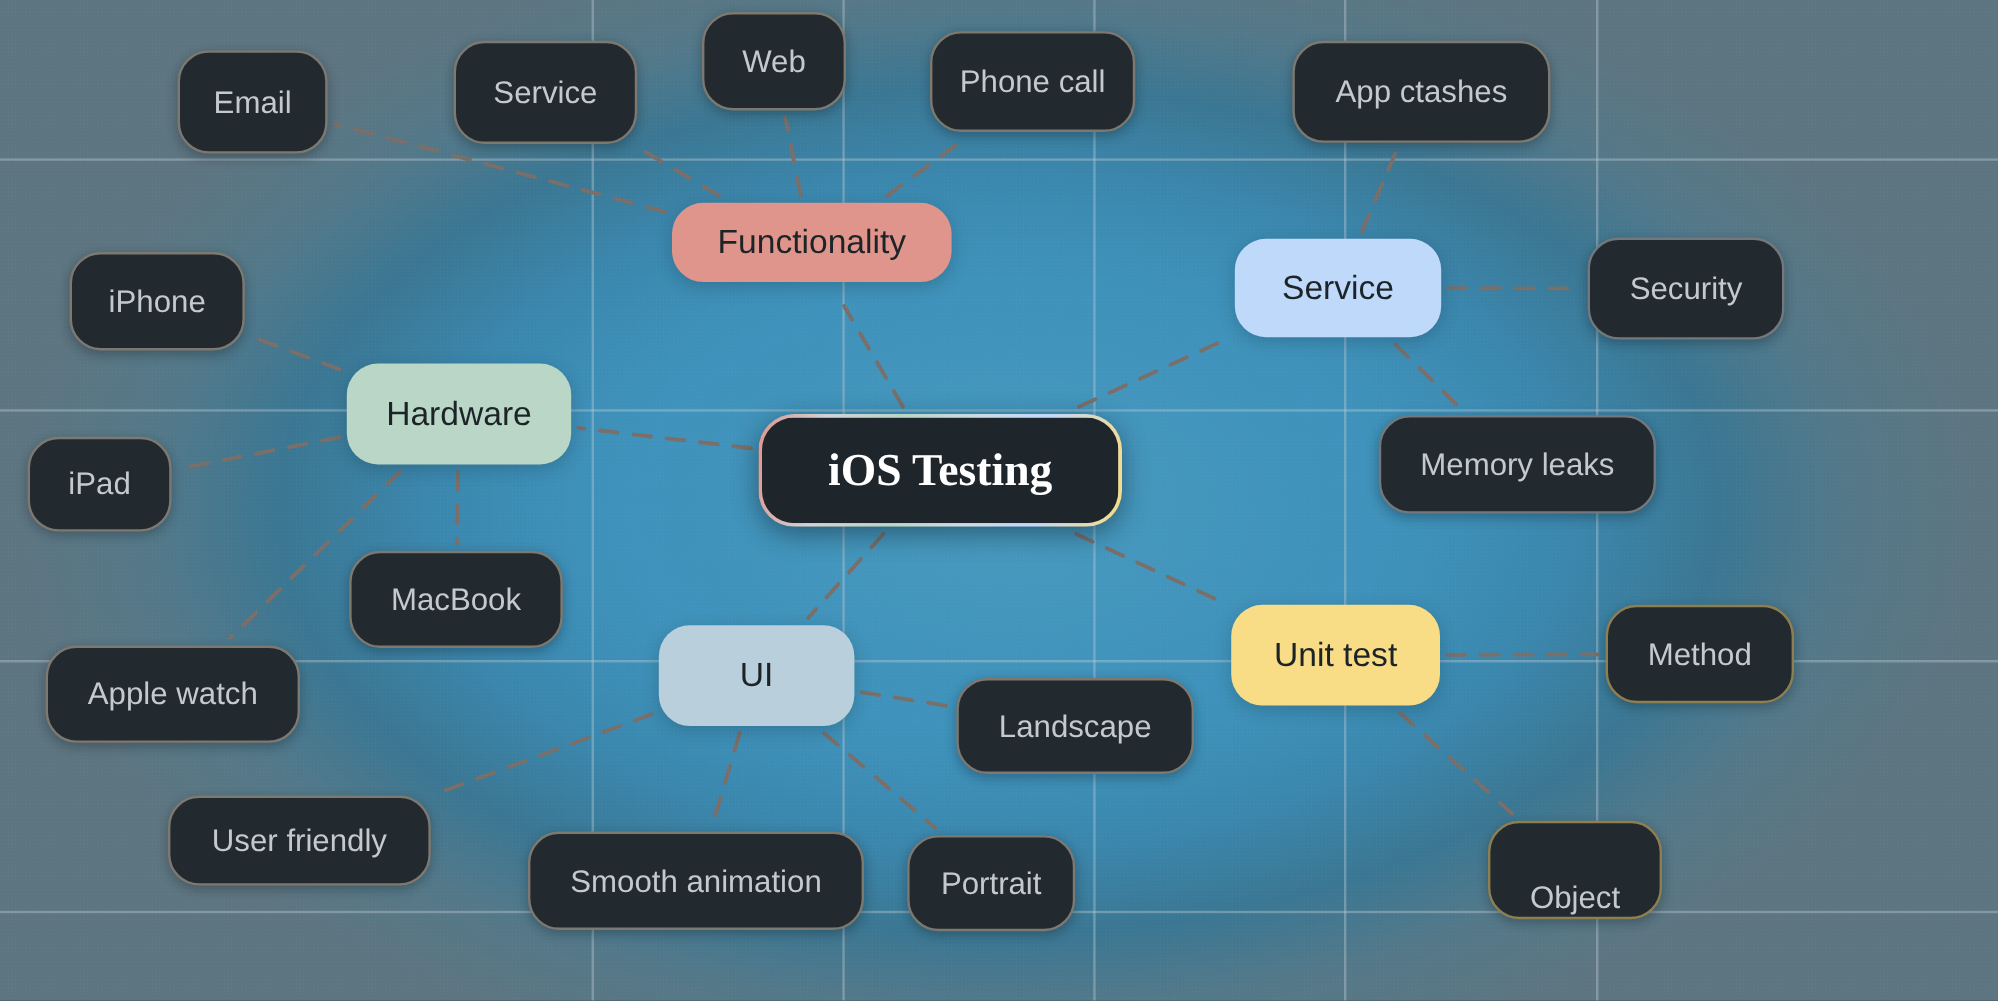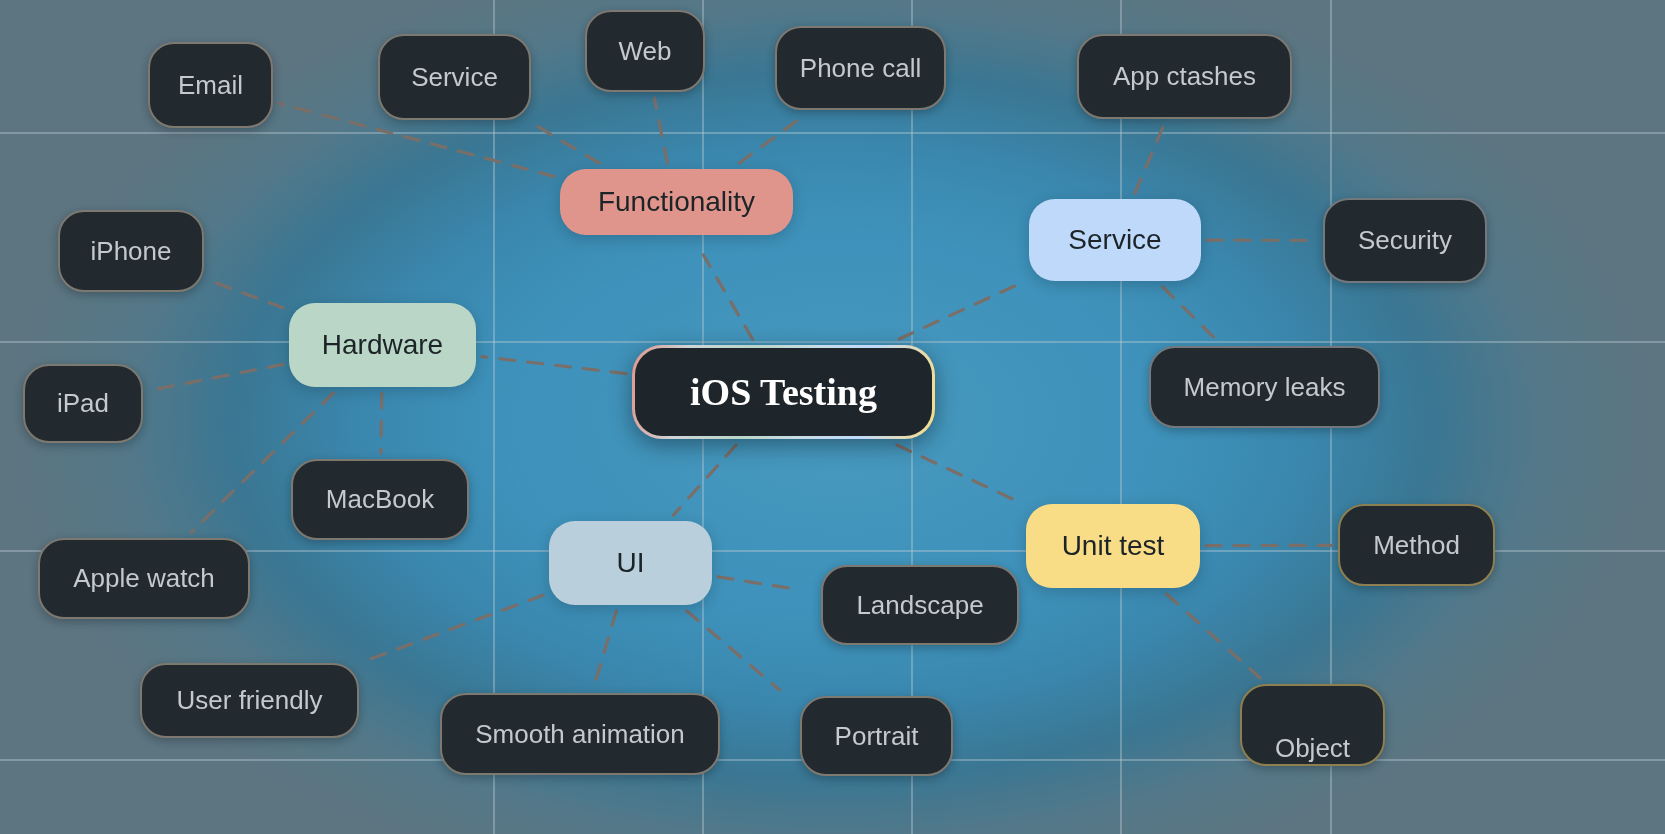--- a/index.html
+++ b/index.html
@@ -226,24 +226,24 @@
       </div>
       <div class="node node-leaf" style="left: 38px; top: 538px; width: 212px; height: 81px; border-color: rgb(125, 120, 112);">
         <span>Apple watch</span>
       </div>
       <div class="node node-leaf" style="left: 140px; top: 663px; width: 219px; height: 75px; border-color: rgb(125, 120, 112);">
         <span>User friendly</span>
       </div>
       <div class="node node-leaf" style="left: 440px; top: 693px; width: 280px; height: 82px; border-color: rgb(125, 120, 112);">
         <span>Smooth animation</span>
       </div>
-      <div class="node node-leaf" style="left: 800px; top: 696px; width: 153px; height: 80px; border-color: rgb(125, 120, 112);">
+      <div class="node node-leaf" style="left: 756px; top: 696px; width: 140px; height: 80px; border-color: rgb(125, 120, 112);">
         <span>Portrait</span>
       </div>
-      <div class="node node-leaf" style="left: 797px; top: 565px; width: 198px; height: 80px; border-color: rgb(125, 120, 112); margin-left: 24px;">
+      <div class="node node-leaf" style="left: 797px; top: 565px; width: 198px; height: 80px; border-color: rgb(125, 120, 112);">
         <span>Landscape</span>
       </div>
       <div class="node node-leaf" style="left: 1338px; top: 504px; width: 157px; height: 82px; border-color: rgb(141, 127, 79);">
         <span>Method</span>
       </div>
       <div class="node node-leaf" style="left: 1240px; top: 684px; width: 145px; height: 82px; border-color: rgb(141, 127, 79); align-items: flex-end;">
         <span>Object</span>
       </div>
     </div>
 

